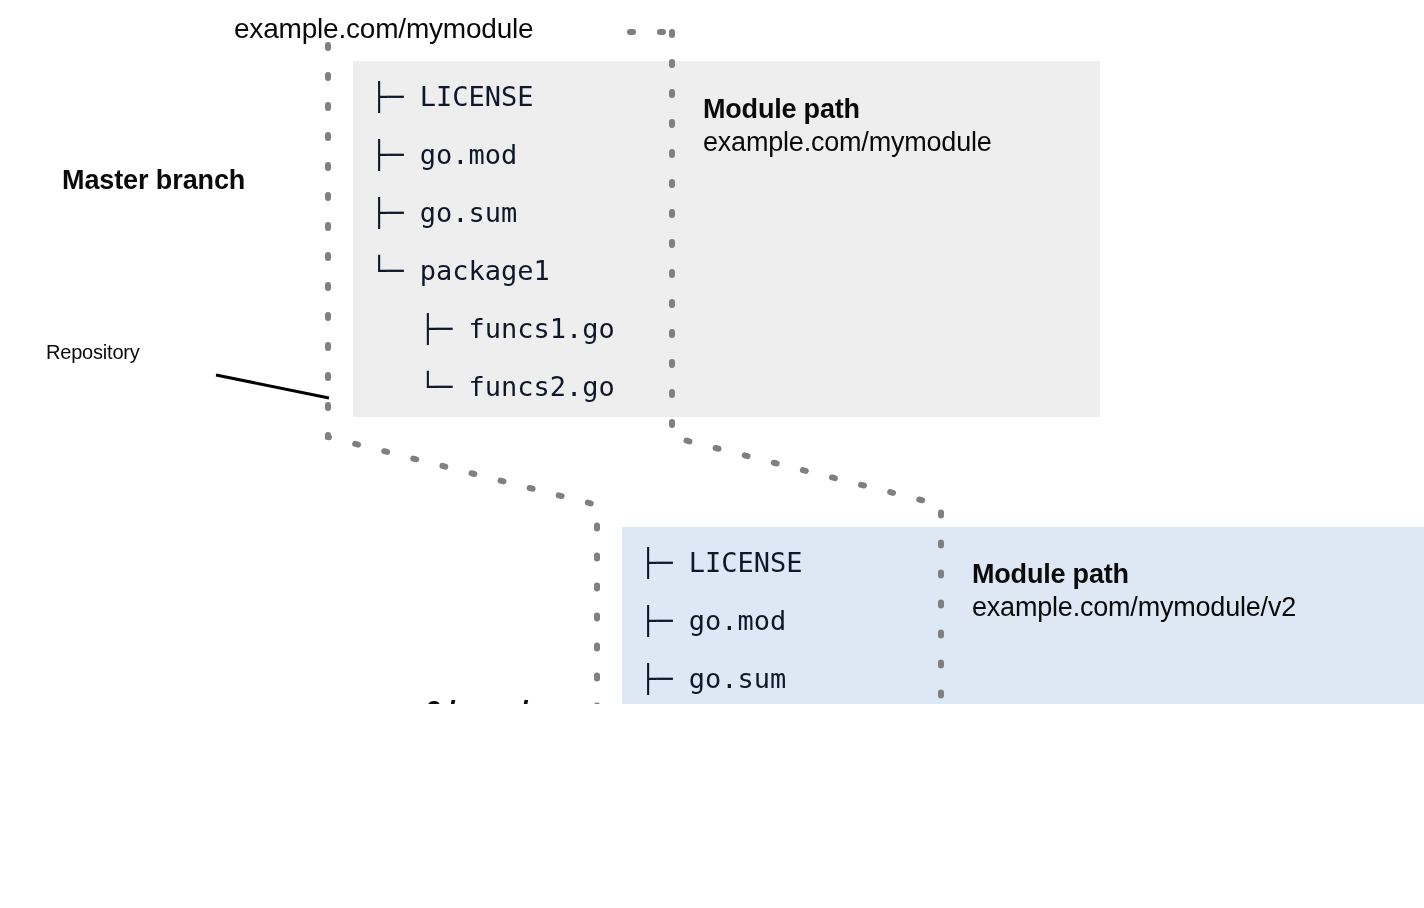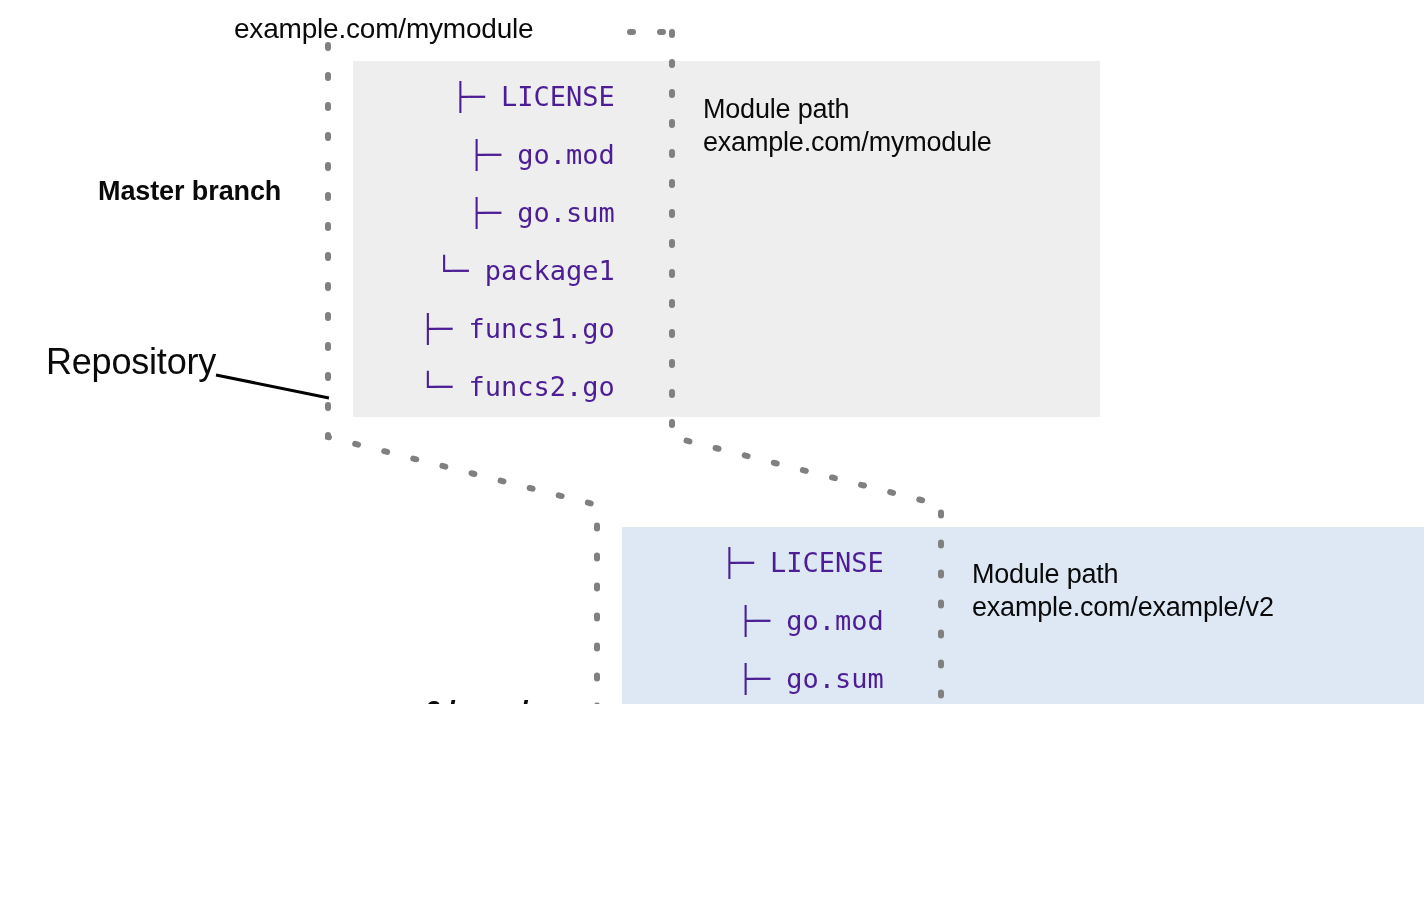--- a/index.html
+++ b/index.html
@@ -37,36 +37,35 @@
     background: #dde8f4;
   }
 
   
   .file-tree {
     position: absolute;
     font-family: "DejaVu Sans Mono", "Liberation Mono", monospace;
     font-size: 27px;
     line-height: 58px;
     white-space: pre;
-    color: #4c1d95;
+    color: #0f172a;
     letter-spacing: 0px;
-    text-align: right;
   }
   #master-tree { left: 371px; top: 68px; }
   #v2-tree     { left: 640px; top: 534px; }
 
   
   .callout {
     position: absolute;
     line-height: 1.22;
   }
   .callout .callout-title {
     display: block;
     font-size: 27px;
-    font-weight: normal;
+    font-weight: bold;
     letter-spacing: -0.2px;
   }
   .callout .callout-value {
     display: block;
     font-size: 27px;
     font-weight: normal;
     letter-spacing: -0.2px;
   }
   #master-callout { left: 703px; top: 93px; }
   #v2-callout     { left: 972px; top: 558px; }
@@ -77,38 +76,37 @@
     white-space: nowrap;
   }
   #repo-url-label {
     left: 234px;
     top: 13px;
     font-size: 28px;
     letter-spacing: -0.2px;
   }
   #master-branch-label {
     left: 62px;
-    top: 176px;
+    top: 165px;
     font-size: 27px;
     font-weight: bold;
     letter-spacing: -0.1px;
-    margin-left: 36px;
   }
   #v2-branch-label {
     left: 410px;
     top: 696px;
     font-size: 27px;
     font-weight: bold;
     letter-spacing: -0.1px;
     font-style: italic;
   }
   #repository-label {
     left: 46px;
     top: 341px;
-    font-size: 36px;
+    font-size: 20px;
     letter-spacing: -0.2px;
   }
 
   
   #outline-layer {
     position: absolute;
     left: 0;
     top: 0;
     width: 1424px;
     height: 908px;
@@ -158,16 +156,16 @@
    ├─ funcs1.go
    └─ funcs2.go</div>
 
   <div class="callout" id="master-callout">
     <span class="callout-title">Module path</span>
     <span class="callout-value">example.com/mymodule</span>
   </div>
 
   <div class="callout" id="v2-callout">
     <span class="callout-title">Module path</span>
-    <span class="callout-value">example.com/example/v2</span>
+    <span class="callout-value">example.com/mymodule/v2</span>
   </div>
 
 </div>
 
 </body></html>

